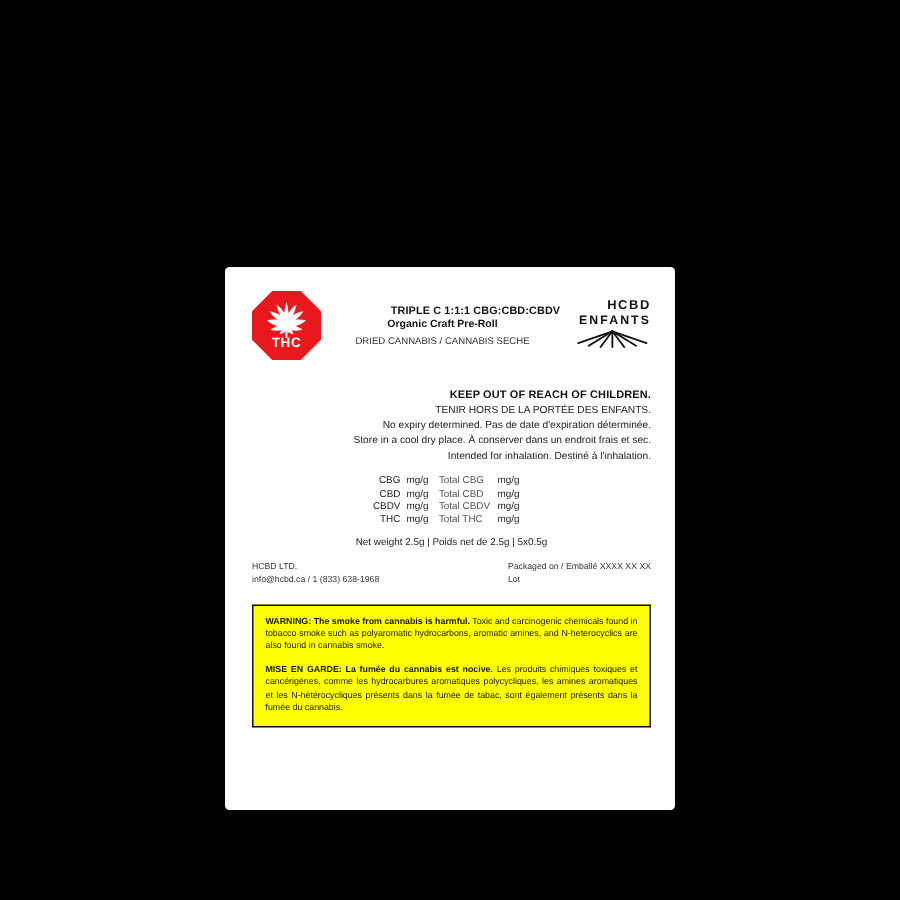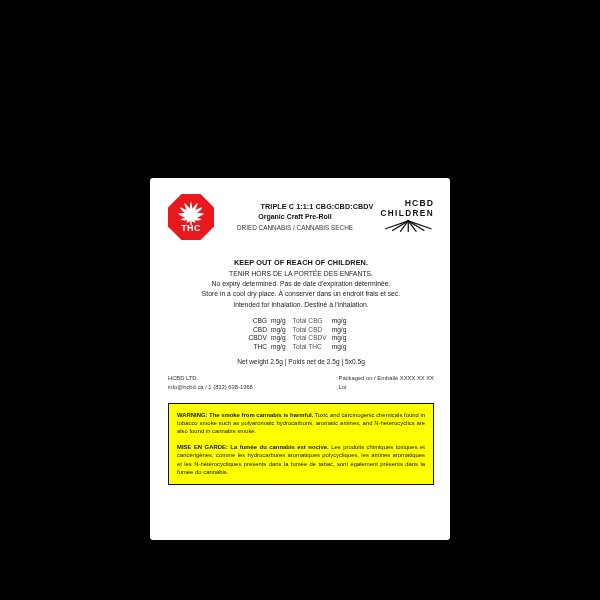--- a/index.html
+++ b/index.html
@@ -115,21 +115,21 @@
     margin-top: 1px;
   }
   .brand .rays {
     margin-top: 2px;
     height: 14px;
   }
 
   
   .keepout {
     margin-top: 6px;
-    text-align: center;
+    text-align: right;
     line-height: 1.5;
   }
   .keepout .ko-bold {
     font-size: 7.3px;
     font-weight: bold;
     color: #111111;
     letter-spacing: 0.1px;
   }
   .keepout .ko {
     font-size: 6.8px;
@@ -246,21 +246,21 @@
         </div>
 
         <div class="title-block">
           <div class="t1">TRIPLE C 1:1:1 CBG:CBD:CBDV</div>
           <div class="t2">Organic Craft Pre-Roll</div>
           <div class="t3">DRIED CANNABIS / CANNABIS SECHE</div>
         </div>
 
         <div class="brand">
           <div class="b1">HCBD</div>
-          <div class="b2">CHILDREN</div>
+          <div class="b2">ENFANTS</div>
           <svg class="rays" viewBox="0 0 60 16">
             <g stroke="#111111" stroke-width="1.4" stroke-linecap="round">
               <line x1="30" y1="1" x2="30" y2="13"></line>
               <line x1="30" y1="1" x2="21" y2="13"></line>
               <line x1="30" y1="1" x2="12" y2="12"></line>
               <line x1="30" y1="1" x2="4" y2="10"></line>
               <line x1="30" y1="1" x2="39" y2="13"></line>
               <line x1="30" y1="1" x2="48" y2="12"></line>
               <line x1="30" y1="1" x2="56" y2="10"></line>
             </g>

